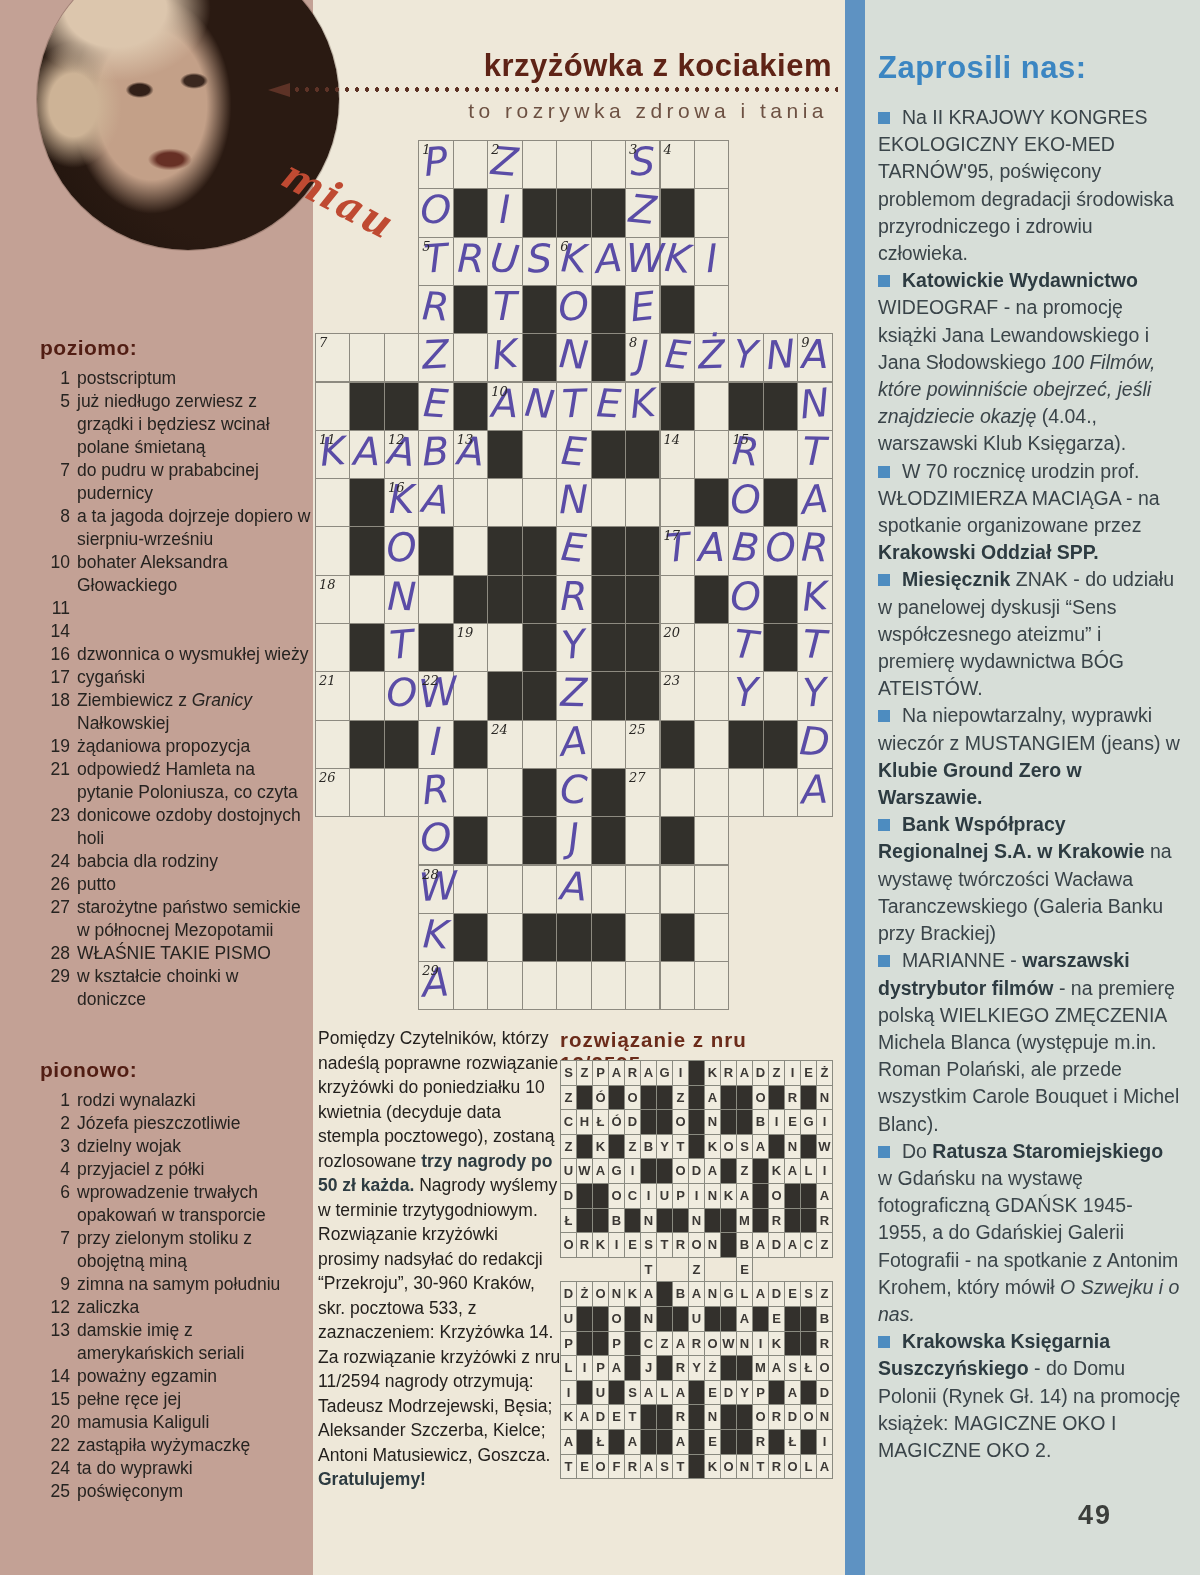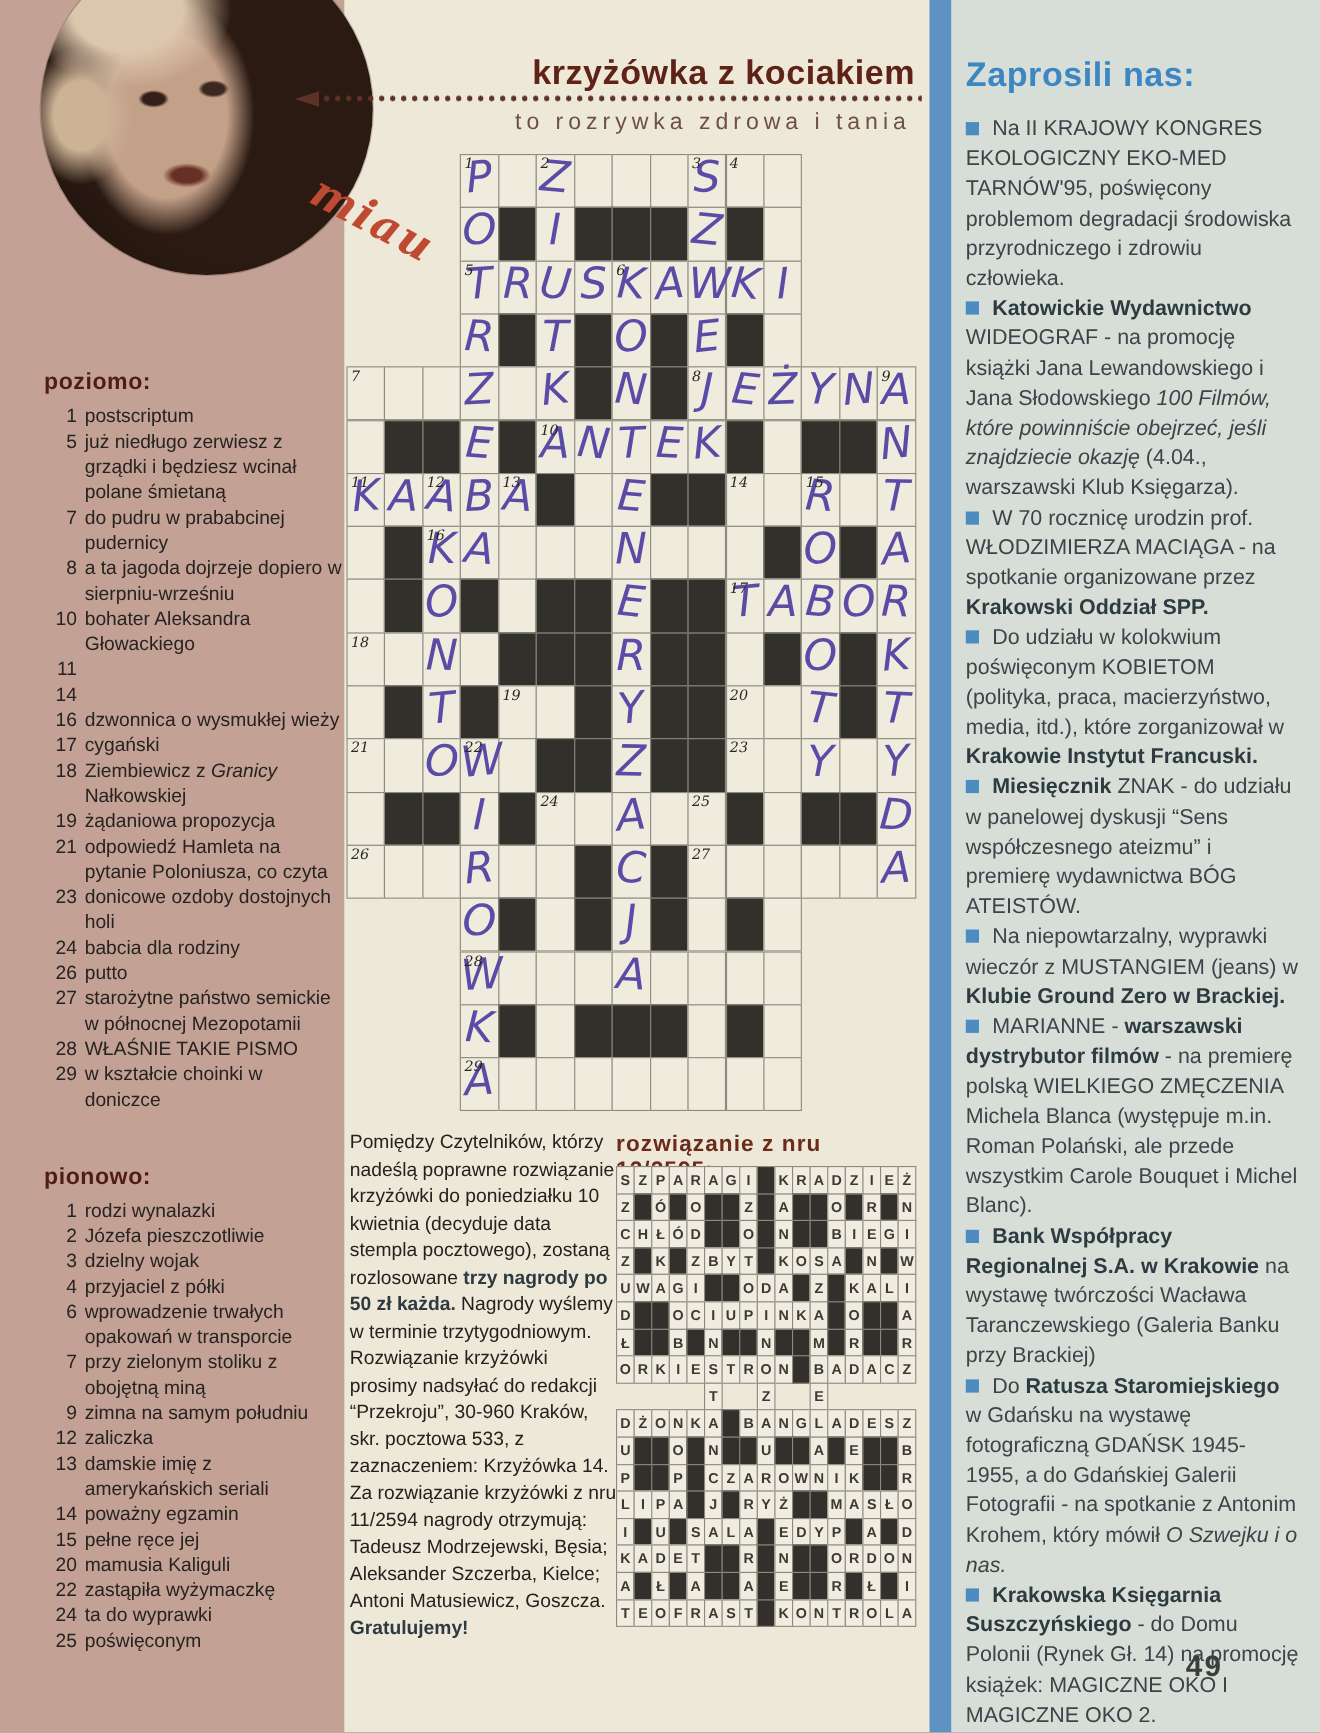--- a/index.html
+++ b/index.html
@@ -1319,23 +1319,22 @@
         <span class="sletter">A</span>
       </div>
     </div>
 
   <aside>
     <div class="sb-head">Zaprosili nas:</div>
     <div class="sb-items">
         <div class="sb-item"><span class="bullet"></span><span class="">Na II KRAJOWY KONGRES EKOLOGICZNY EKO-MED TARNÓW'95, poświęcony problemom degradacji środowiska przyrodniczego i zdrowiu człowieka.</span></div>
         <div class="sb-item"><span class="bullet"></span><span class="b ">Katowickie Wydawnictwo</span><span class=""> WIDEOGRAF - na promocję książki Jana Lewandowskiego i Jana Słodowskiego </span><span class="i">100 Filmów, które powinniście obejrzeć, jeśli znajdziecie okazję</span><span class=""> (4.04., warszawski Klub Księgarza).</span></div>
         <div class="sb-item"><span class="bullet"></span><span class="">W 70 rocznicę urodzin prof. WŁODZIMIERZA MACIĄGA - na spotkanie organizowane przez </span><span class="b ">Krakowski Oddział SPP.</span></div>
-        <div class="sb-item"><span class="bullet"></span><span class="">Do udziału w kolokwium poświęconym KOBIETOM (polityka, praca, macierzyństwo, media, itd.), które zorganizował w </span><span class="b ">Krakowie Instytut Francuski.</span></div>
         <div class="sb-item"><span class="bullet"></span><span class="b ">Miesięcznik</span><span class=""> ZNAK - do udziału w panelowej dyskusji “Sens współczesnego ateizmu” i premierę wydawnictwa BÓG ATEISTÓW.</span></div>
-        <div class="sb-item"><span class="bullet"></span><span class="">Na niepowtarzalny, wyprawki wieczór z MUSTANGIEM (jeans) w </span><span class="b ">Klubie Ground Zero w Brackiej.</span></div>
+        <div class="sb-item"><span class="bullet"></span><span class="">Na niepowtarzalny, wyprawki wieczór z MUSTANGIEM (jeans) w </span><span class="b ">Klubie Ground Zero w Warszawie.</span></div>
+        <div class="sb-item"><span class="bullet"></span><span class="b ">Bank Współpracy Regionalnej S.A. w Krakowie</span><span class=""> na wystawę twórczości Wacława Taranczewskiego (Galeria Banku przy Brackiej)</span></div>
         <div class="sb-item"><span class="bullet"></span><span class="">MARIANNE - </span><span class="b ">warszawski dystrybutor filmów</span><span class=""> - na premierę polską WIELKIEGO ZMĘCZENIA Michela Blanca (występuje m.in. Roman Polański, ale przede wszystkim Carole Bouquet i Michel Blanc).</span></div>
-        <div class="sb-item"><span class="bullet"></span><span class="b ">Bank Współpracy Regionalnej S.A. w Krakowie</span><span class=""> na wystawę twórczości Wacława Taranczewskiego (Galeria Banku przy Brackiej)</span></div>
         <div class="sb-item"><span class="bullet"></span><span class="">Do </span><span class="b ">Ratusza Staromiejskiego</span><span class=""> w Gdańsku na wystawę fotograficzną GDAŃSK 1945-1955, a do Gdańskiej Galerii Fotografii - na spotkanie z Antonim Krohem, który mówił </span><span class="i">O Szwejku i o nas.</span></div>
         <div class="sb-item"><span class="bullet"></span><span class="b ">Krakowska Księgarnia Suszczyńskiego</span><span class=""> - do Domu Polonii (Rynek Gł. 14) na promocję książek: MAGICZNE OKO I MAGICZNE OKO 2.</span></div>
       </div>
     <div class="pageno">49</div>
   </aside>
 </div>
 
 </body></html>

